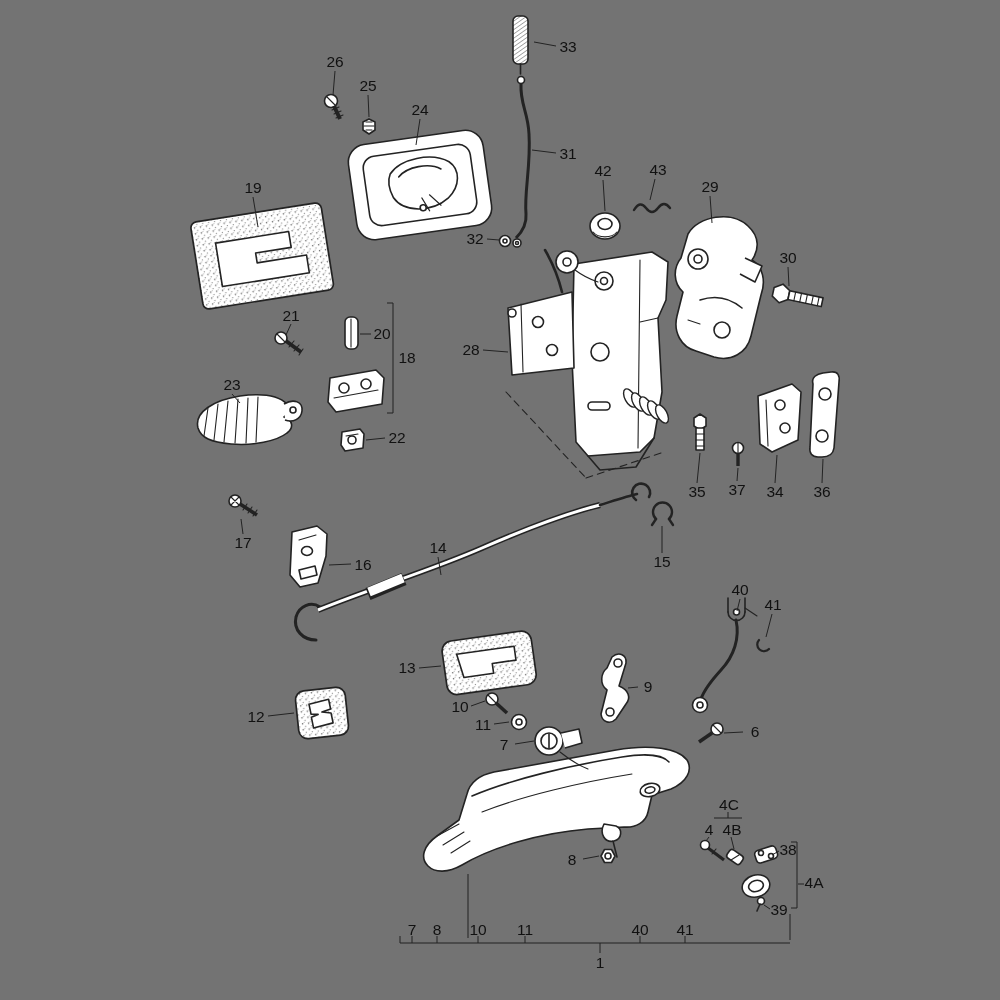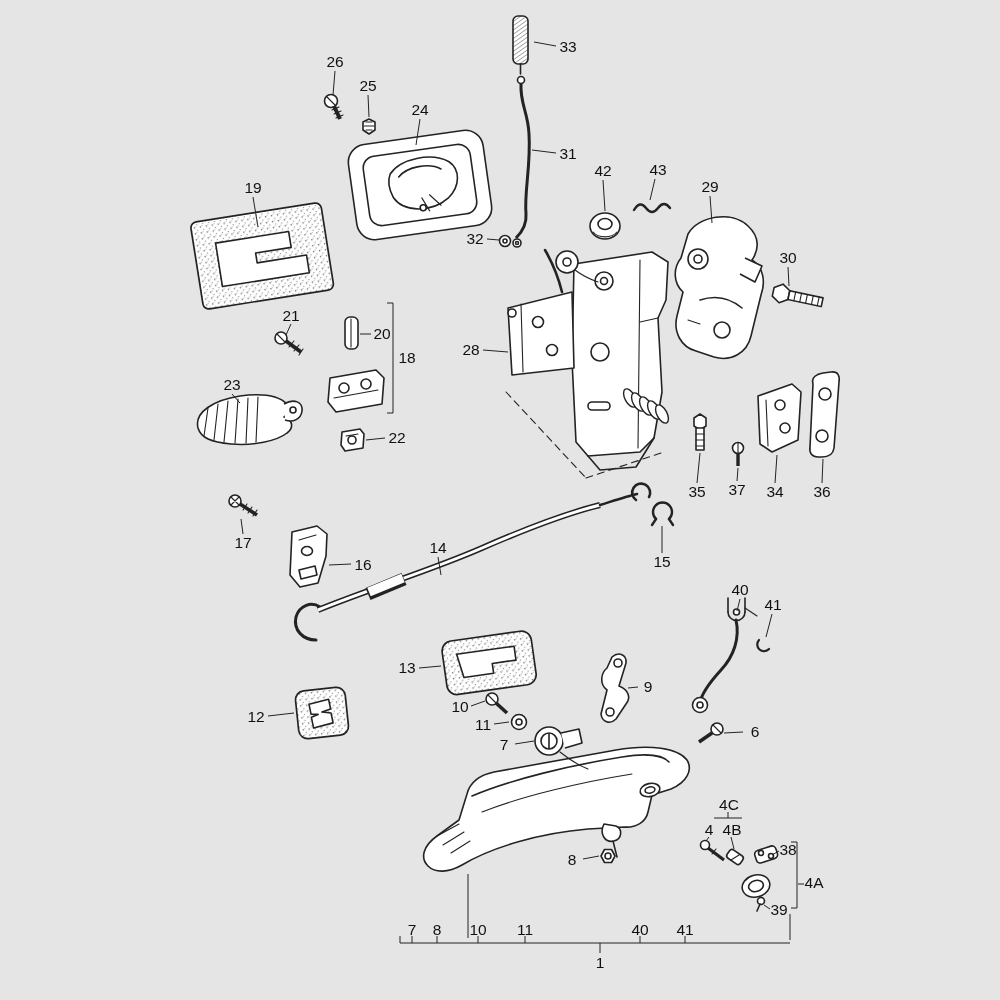--- a/index.html
+++ b/index.html
@@ -1,16 +1,16 @@
 <!DOCTYPE html>
 <html><head>
 <meta charset="utf-8">
 <style>
   html,body{margin:0;padding:0;background:#ffffff;}
-  .stage{position:relative;width:1000px;height:1000px;background:#e5e5e5;overflow:hidden;}
+  .stage{position:relative;width:1000px;height:1000px;background:#737373;overflow:hidden;}
   svg{display:block;width:100%;height:100%;}
   .ln{fill:none;stroke:#232323;stroke-width:1.6;stroke-linecap:round;stroke-linejoin:round;}
   .thin{stroke-width:1.1;}
   .fw{fill:#ffffff;stroke:#232323;stroke-width:1.6;stroke-linejoin:round;}
   .fs{fill:url(#stipple);stroke:#232323;stroke-width:1.7;stroke-linejoin:round;}
   .leader{fill:none;stroke:#232323;stroke-width:1;}
   .lbl{font-family:"Liberation Sans",sans-serif;font-size:15.5px;fill:#111111;text-anchor:middle;}
 </style>
 </head>
 <body>

